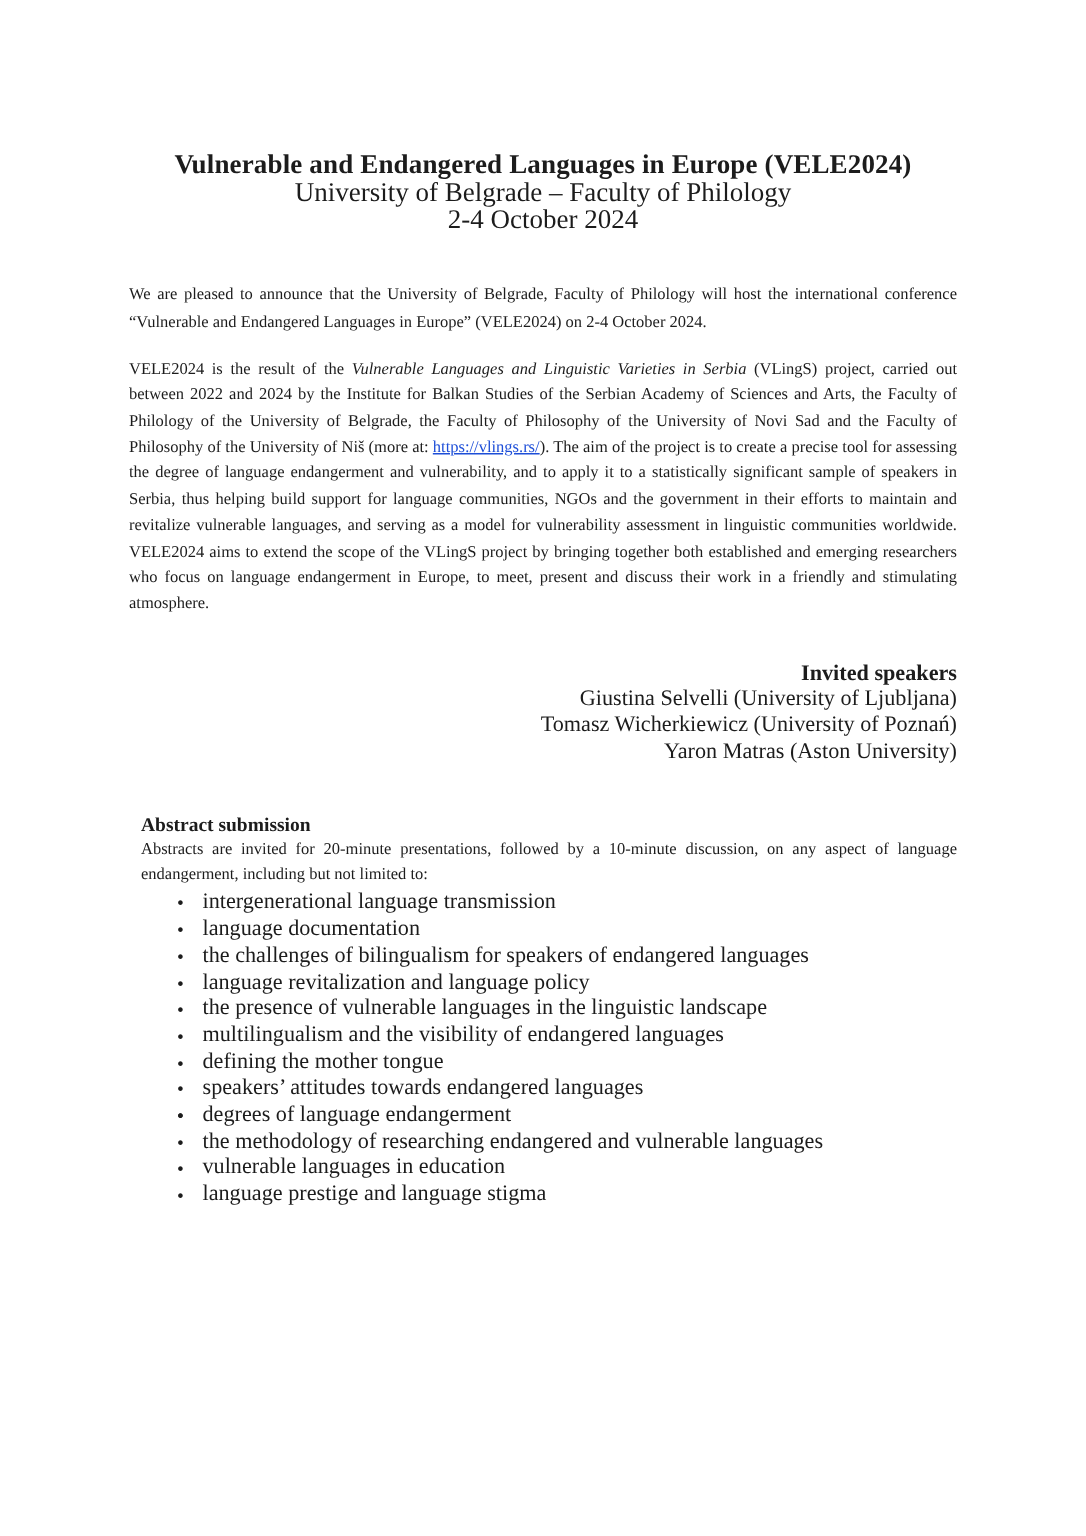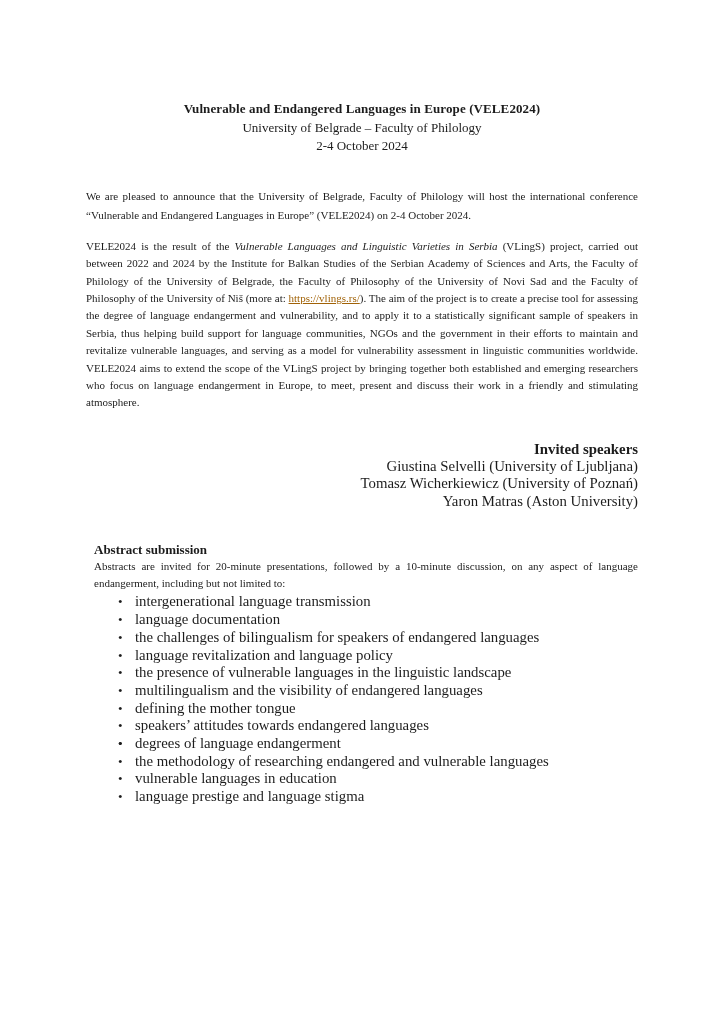--- a/index.html
+++ b/index.html
@@ -14,21 +14,21 @@
     box-sizing: border-box;
     margin: 0 auto;
     background: #ffffff;
     color: #1c1c1c;
     font-family: "Liberation Serif", "DejaVu Serif", serif;
     padding: 100px 86px 0 86px;
     overflow: hidden;
   }
   .title-block {
     text-align: center;
-    font-size: 13px;
+    font-size: 18px;
     line-height: 18.5px;
   }
   .doc-title {
     font-weight: bold;
     letter-spacing: 0.1px;
   }
   .para {
     margin: 0;
     text-align: justify;
     font-size: 11px;
@@ -39,21 +39,21 @@
   }
   .project-para {
     margin-top: 12px;
     line-height: 17.4px;
   }
   .project-para em {
     font-style: italic;
     font-family: Liberation Serif, serif;
   }
   .doc-link {
-    color: #a16207;
+    color: #1d4ed8;
     text-decoration: underline;
     cursor: pointer;
   }
   .speakers-section {
     margin-top: 29px;
     text-align: right;
     font-size: 14.8px;
     line-height: 17.3px;
   }
   .speakers-heading {

